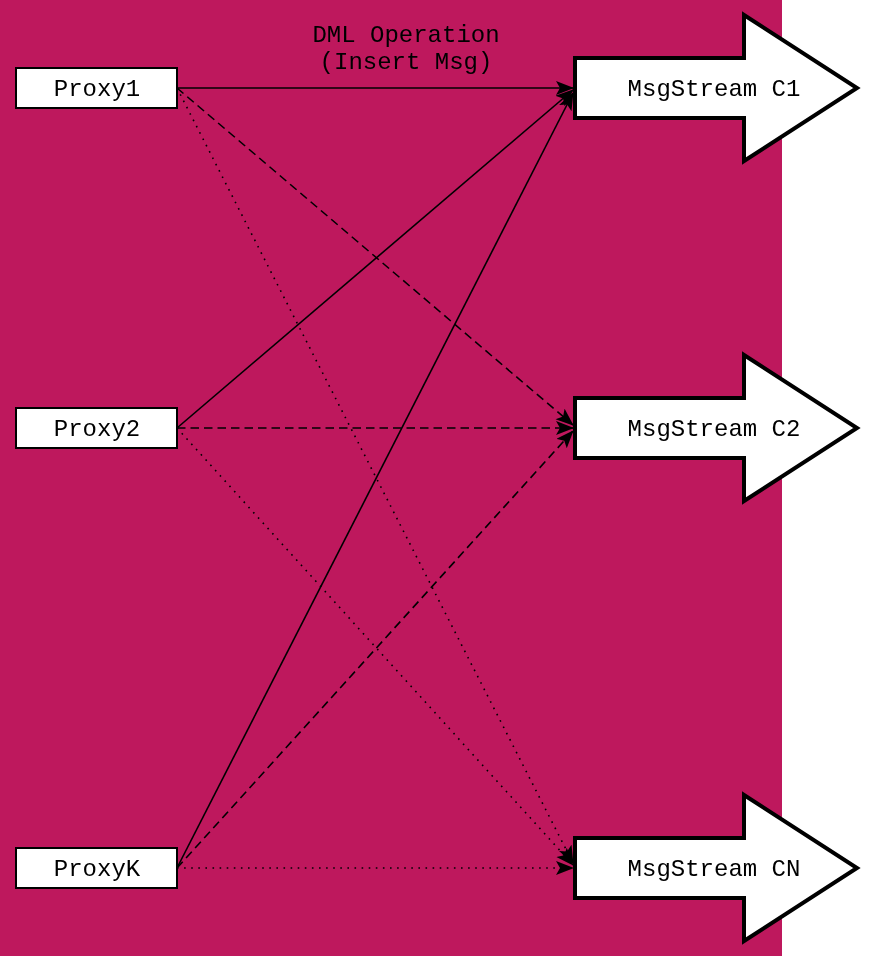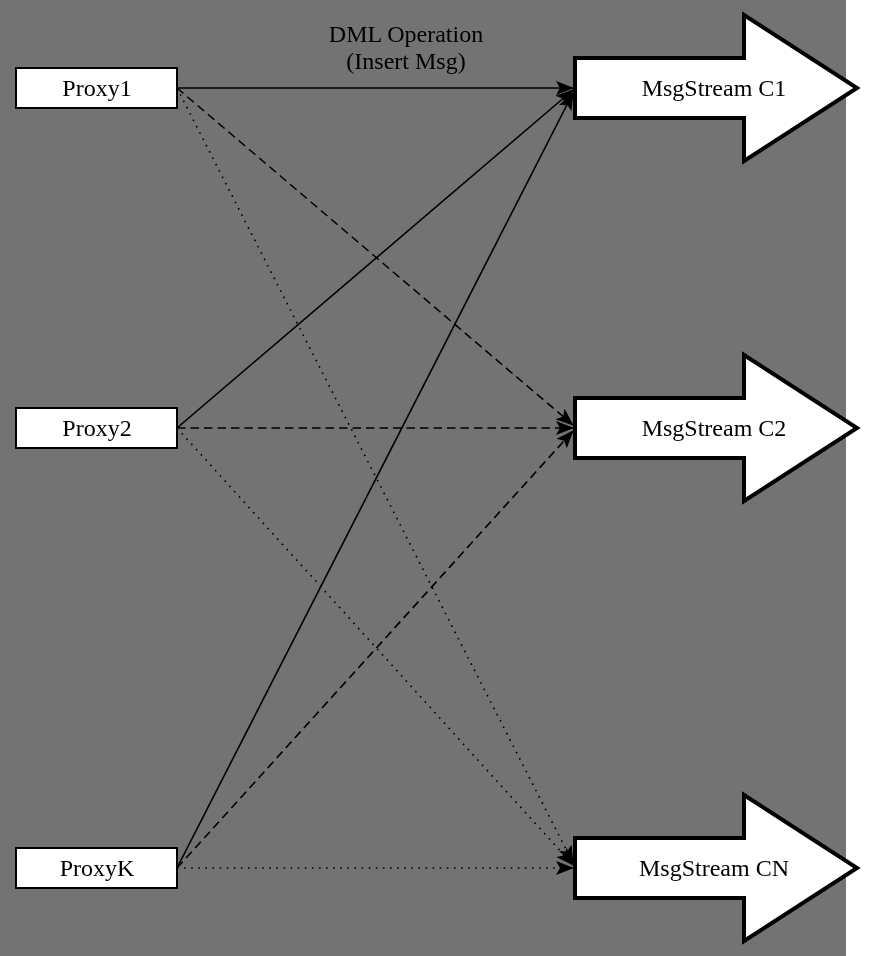--- a/index.html
+++ b/index.html
@@ -2,24 +2,24 @@
 <html><head>
 <meta charset="utf-8">
 <style>
   html, body {
     margin: 0;
     padding: 0;
     background: #ffffff;
   }
   #stage {
     position: relative;
-    width: 846px;
+    width: 782px;
     height: 956px;
-    background: #737373;
-    font-family: Liberation Serif, serif;
+    background: #be185d;
+    font-family: Liberation Mono, monospace;
   }
   svg { display: block; }
 
   .node-box {
     fill: #ffffff;
     stroke: #000000;
     stroke-width: 2;
   }
   .block-arrow {
     fill: #ffffff;

